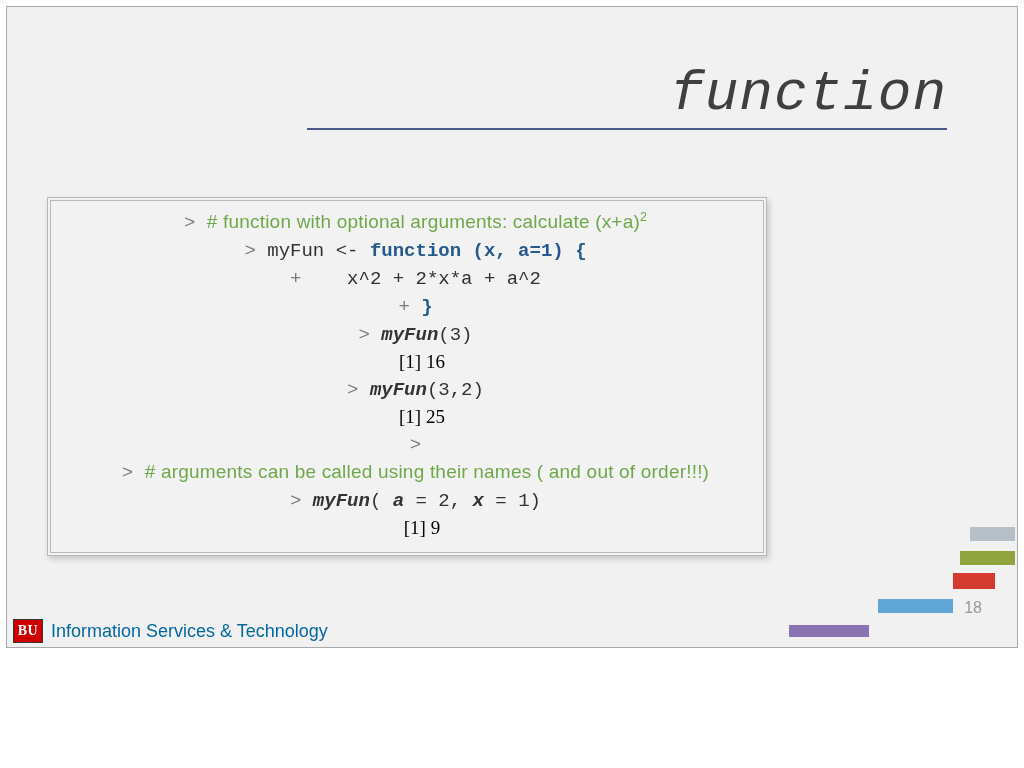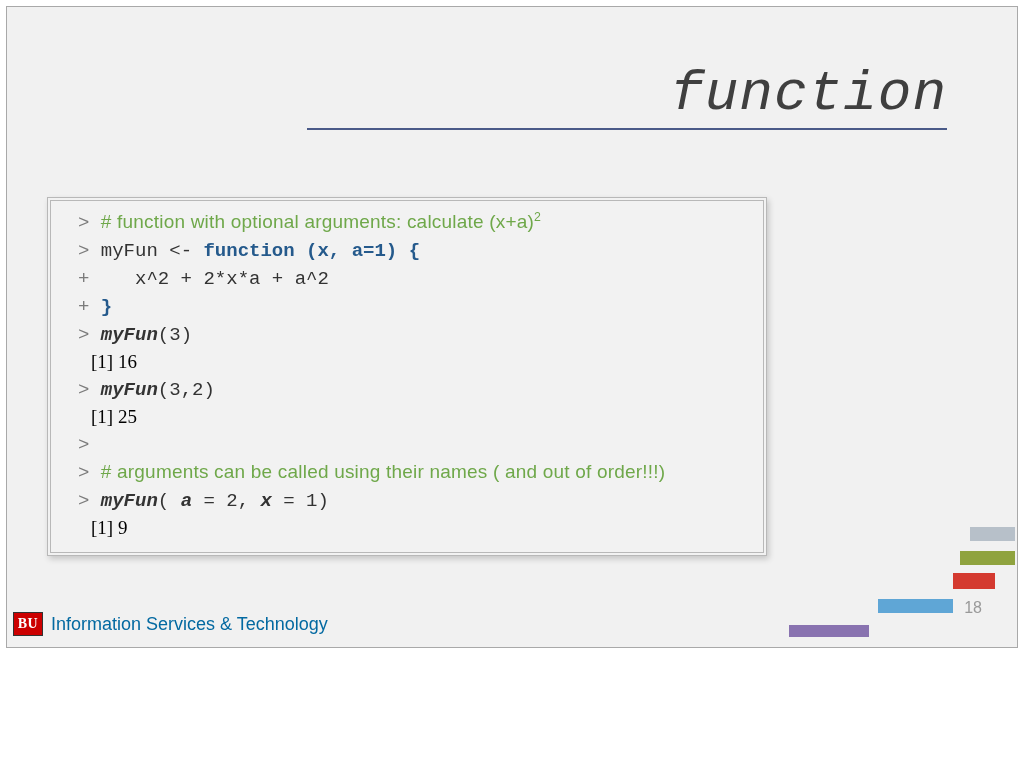--- a/index.html
+++ b/index.html
@@ -40,20 +40,21 @@
     left: 40px;
     top: 190px;
     width: 720px;
     padding: 8px 10px 10px 27px;
     background: #f2f2f2;
     border: 4px double #b8b8b8;
     box-shadow: 2px 3px 6px rgba(0,0,0,0.18);
     font-size: 19px;
     line-height: 1.42;
     box-sizing: border-box;
+    text-align: center;
   }
   .mono {
     font-family: "Courier New", Courier, monospace;
     color: #333;
   }
   .sans {
     font-family: "Segoe UI", Arial, sans-serif;
     letter-spacing: 0.2px;
   }
   .bold { font-weight: bold; font-style: italic; }
@@ -62,21 +63,21 @@
   .keyword { color: #255a8c; font-weight: bold; font-family: "Courier New", Courier, monospace; }
   .codetxt { color: #333; font-family: "Courier New", Courier, monospace; }
   .res { color: #000000; font-family: Liberation Serif, serif; margin-left: 13px; }
   sup { font-size: 0.65em; vertical-align: super; }
   .line { white-space: pre; }
   
   .footer {
     position: absolute;
     left: 0;
     right: 0;
-    bottom: 8px;
+    bottom: 1px;
     height: 32px;
   }
   .bu-badge {
     position: absolute;
     left: 6px;
     bottom: 3px;
     width: 28px;
     height: 22px;
     background: #cc0000;
     border: 1px solid #333;

